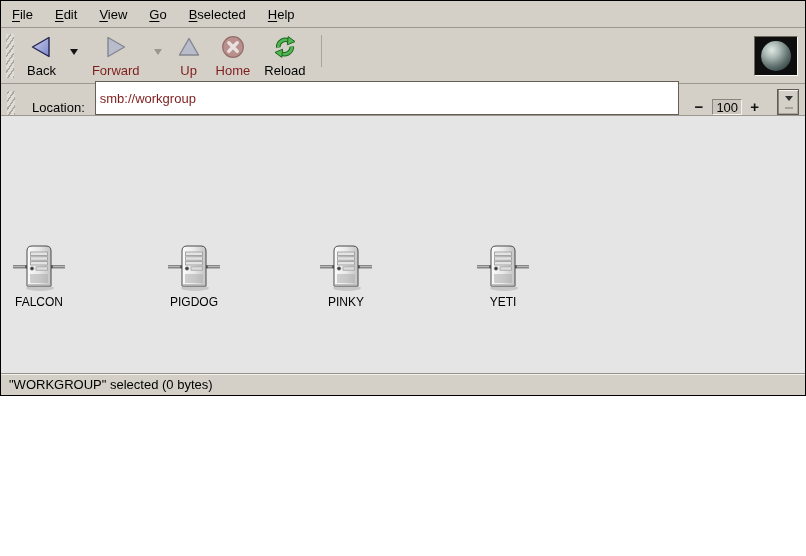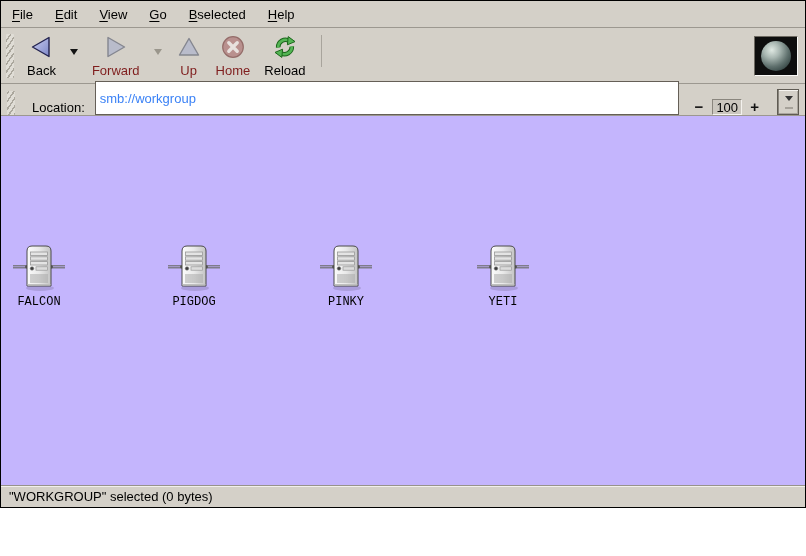--- a/index.html
+++ b/index.html
@@ -1,18 +1,18 @@
 <!DOCTYPE html>
 <html><head>
 <meta charset="utf-8">
 <style>
   * { box-sizing: border-box; }
   html,body { margin:0; padding:0; background:#fff; }
   .window {
-    width:806px; height:508px;
+    width:806px; height:396px;
     border:1px solid #000;
     background:#d4d0c8;
     display:flex; flex-direction:column;
     font-family:"Liberation Sans", sans-serif;
     color:#000;
     position:relative;
     overflow:hidden;
   }
   
   .menubar { height:27px; flex-shrink:0; display:flex; align-items:stretch; border-bottom:1px solid #9c9890; }
@@ -36,35 +36,35 @@
   .tsep { width:1px; height:32px; background:#a8a49c; margin:0 9px; align-self:flex-start; margin-top:7px; }
   .throbber { margin-left:auto; margin-right:3px; width:44px; height:40px;
     background:#0e0e0e; border:1px solid; border-color:#6e6a62 #fbfaf7 #fbfaf7 #6e6a62;
     display:flex; align-items:center; justify-content:center; }
   .sphere { width:30px; height:30px; border-radius:50%;
     background:radial-gradient(circle at 36% 30%, #e0e9e3 0%, #a9b7b2 28%, #60716e 58%, #344443 82%, #202e2d 100%); }
   
   .locationbar { height:32px; flex-shrink:0; display:flex; align-items:flex-end; border-bottom:1px solid #9c9890; padding:0 6px 0 4px; }
   .loc-label { font-size:13px; margin:0 10px 0 17px; white-space:nowrap; }
   .loc-entry { flex:1; height:21px; border:1px solid #655f57; background:#fff;
-    font-family:"Liberation Sans", sans-serif; font-size:13px; padding:16px 4px; color:#3b82f6; }
+    font-family:"Liberation Sans", sans-serif; font-size:13px; padding:16px 4px; color:#7f1d1d; }
   .zbtn { background:none; border:none; font-family:inherit; font-weight:bold; font-size:15px; color:#111; padding:0 3px; cursor:default; }
   .zoom-out { margin-left:12px; }
   .zoom-in { margin-left:5px; }
   .zbox { width:30px; height:16px; margin-left:6px; background:#cbc7bf;
     border:1px solid; border-color:#8a867e #f4f2ee #f4f2ee #8a867e;
     font-size:13px; display:flex; align-items:center; justify-content:center; }
   .combo { margin-left:15px; height:26px; display:flex; align-items:stretch; background:#d4d0c8;
     border:1px solid #5f5b53; box-shadow:inset 1px 1px 0 #f6f4f0, inset -1px -1px 0 #aaa69e; cursor:default; }
   .combo-label { display:flex; align-items:center; padding:0 10px; font-size:13px; white-space:nowrap; }
   .combo-arrow { width:20px; border-left:1px solid #8a867e; display:flex; flex-direction:column; align-items:center; justify-content:center; }
   .combo-tri { width:0; height:0; border:4px solid transparent; border-top:5px solid #333; }
   .combo-bar { width:8px; height:2px; background:#a6a29a; margin-top:2px; }
   
-  .content { flex:1; background:#c4b5fd; position:relative; overflow:hidden; border-bottom:1px solid #97938b;font-family:Liberation Mono, monospace; }
+  .content { flex:1; background:#e5e5e5; position:relative; overflow:hidden; border-bottom:1px solid #97938b; }
   .icon-item { position:absolute; top:127px; transform:translateX(-50%);
     display:flex; flex-direction:column; align-items:center; cursor:default; }
   .icon-item svg { width:52px; height:50px; display:block; }
   .icon-label { font-size:12px; margin-top:2px; white-space:nowrap; }
   
   .statusbar { height:21px; flex-shrink:0; display:flex; align-items:center; padding-left:8px;
     font-size:13px; box-shadow:inset 0 1px 0 #f2f0ec; }
   .hidden-defs { position:absolute; width:0; height:0; overflow:hidden; }
 </style>
 </head>

